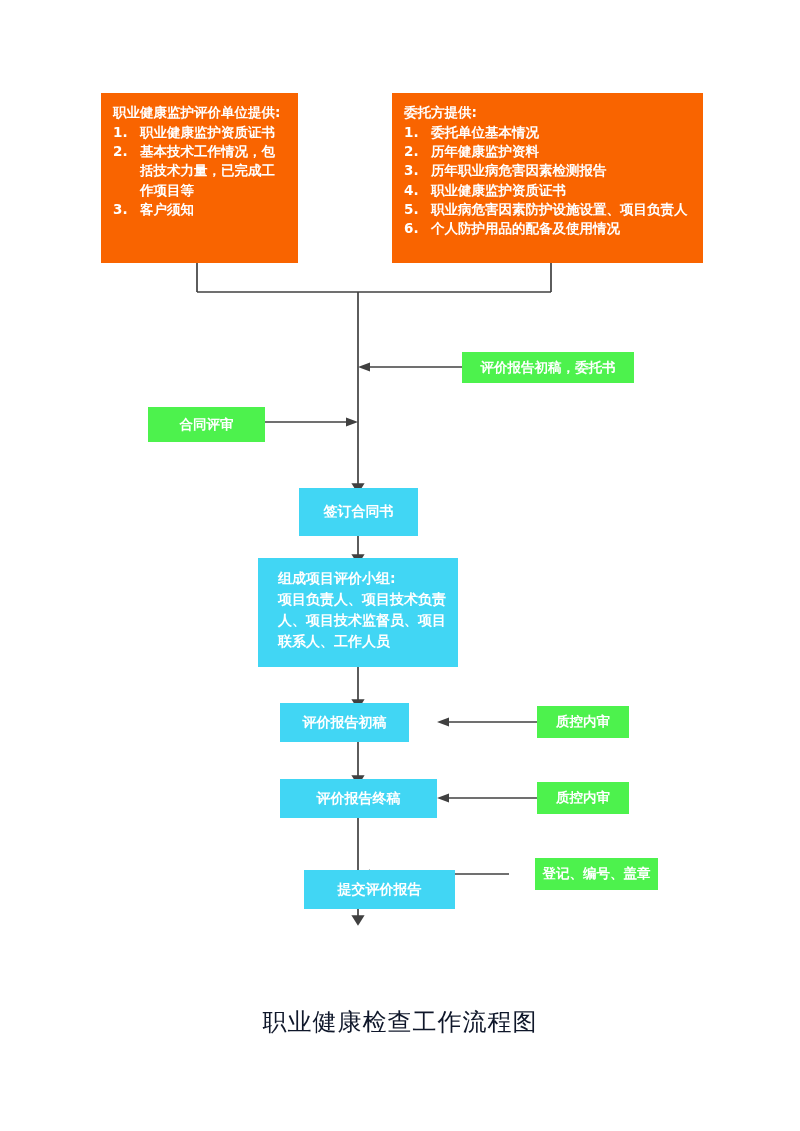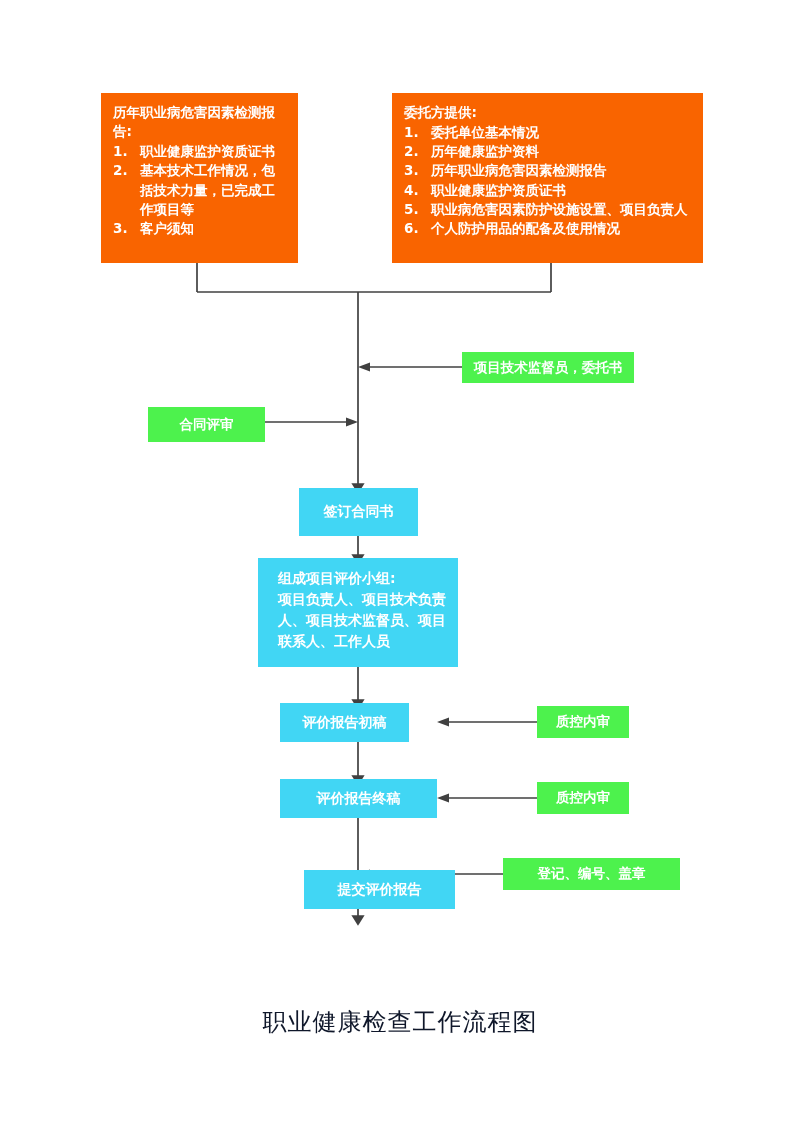--- a/index.html
+++ b/index.html
@@ -130,21 +130,21 @@
       <path d="M449,793.5 L437,798 L449,802.5 z" fill="#404040" stroke="none"></path>
 
       <path d="M358,818 L358,919" marker-end="url(#arrowDown)"></path>
 
       <path d="M509,874 L362,874"></path>
       <path d="M370,869.5 L358,874 L370,878.5 z" fill="#404040" stroke="none"></path>
     </g>
   </svg>
 
   <div class="box orange" style="left:101px; top:93px; width:197px; height:170px;">
-    <div class="hdr">历年职业病危害因素检测报告:</div>
+    <div class="hdr">职业健康监护评价单位提供:</div>
     <ul class="numlist">
       <li>
         <span class="num">1.</span>
         <span>职业健康监护资质证书</span>
       </li>
       <li>
         <span class="num">2.</span>
         <span>基本技术工作情况，包括技术力量，已完成工作项目等</span>
       </li>
       <li>
@@ -178,36 +178,36 @@
         <span>职业病危害因素防护设施设置、项目负责人</span>
       </li>
       <li>
         <span class="num">6.</span>
         <span>个人防护用品的配备及使用情况</span>
       </li>
     </ul>
   </div>
 
   <div class="box green" style="left:462px; top:352px; width:172px; height:31px;">
-    <span>项目技术监督员，委托书</span>
+    <span>评价报告初稿，委托书</span>
   </div>
 
   <div class="box green" style="left:148px; top:407px; width:117px; height:35px;">
     <span>合同评审</span>
   </div>
 
   <div class="box green" style="left:537px; top:706px; width:92px; height:32px;">
     <span>质控内审</span>
   </div>
 
   <div class="box green" style="left:537px; top:782px; width:92px; height:32px;">
     <span>质控内审</span>
   </div>
 
-  <div class="box green" style="left:503px; top:858px; width:177px; height:32px;">
+  <div class="box green" style="left:535px; top:858px; width:123px; height:32px;">
     <span>登记、编号、盖章</span>
   </div>
 
   <div class="box cyan" style="left:299px; top:488px; width:119px; height:48px;">
     <span>签订合同书</span>
   </div>
 
   <div class="box cyan left-align" style="left:258px; top:558px; width:200px; height:109px;padding-left:20px;">
     <div>组成项目评价小组:</div>
     <div>项目负责人、项目技术负责人、项目技术监督员、项目联系人、工作人员</div>

